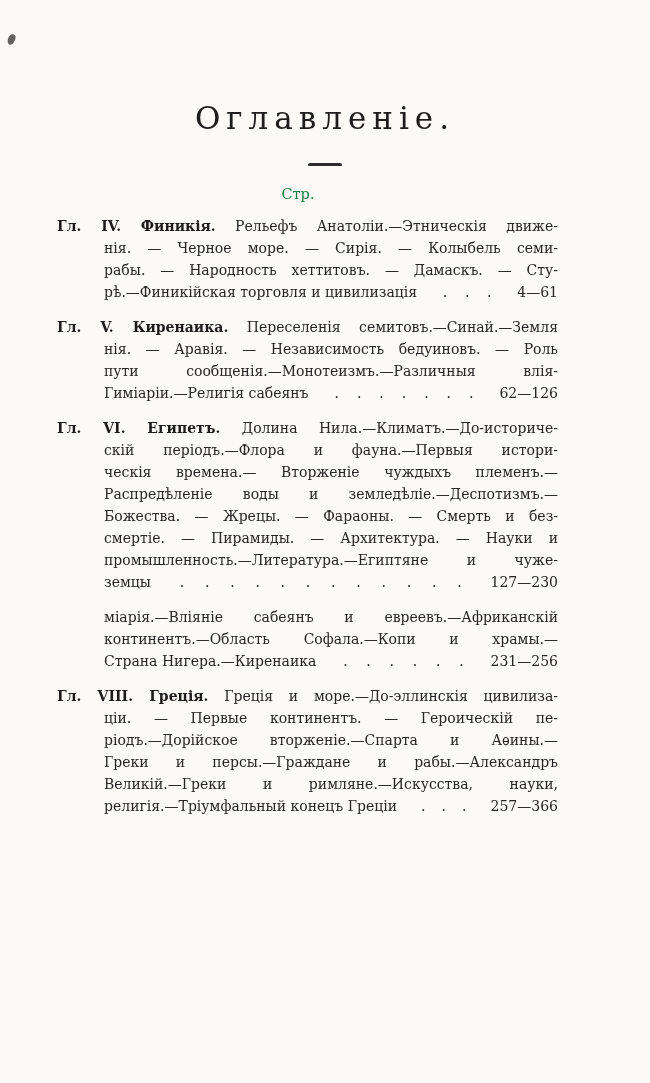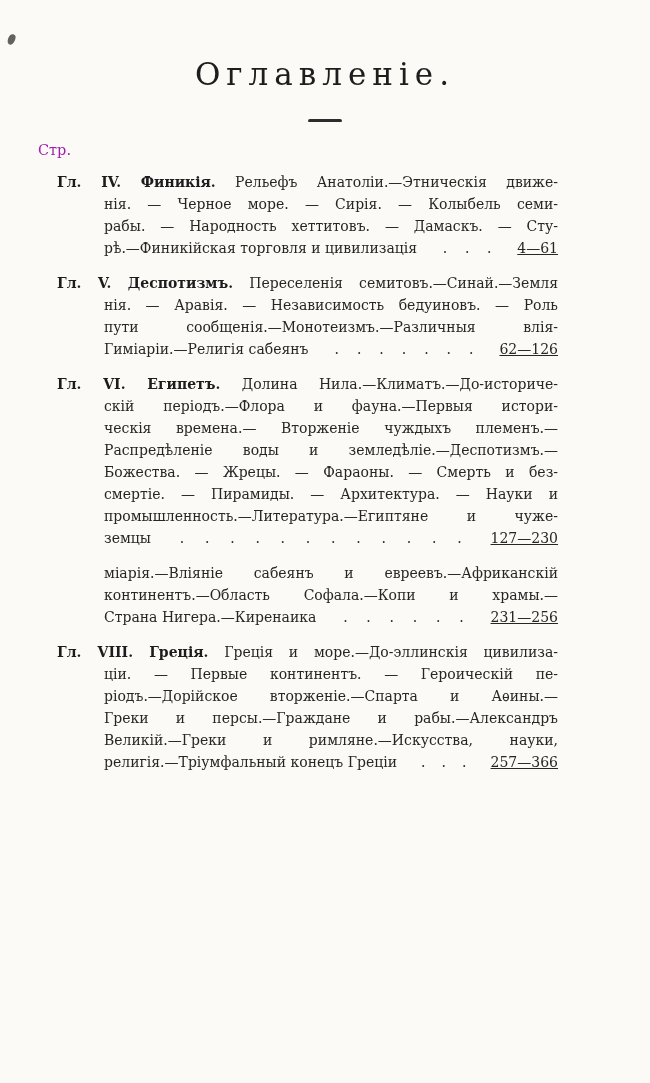--- a/index.html
+++ b/index.html
@@ -25,21 +25,21 @@
     top: 34px;
     width: 7px;
     height: 11px;
     background: #474747;
     border-radius: 50% 40% 55% 45%;
     transform: rotate(18deg);
     opacity: 0.85;
   }
 
   .title {
-    padding-top: 56px;
+    padding-top: 100px;
     text-align: center;
     font-size: 31px;
     font-weight: 400;
     letter-spacing: 6px;
     color: #1d1d1d;
   }
 
   .divider {
     width: 34px;
     height: 3px;
@@ -47,23 +47,23 @@
     margin: 27px auto 0;
     border-radius: 2px 2px 1px 1px;
   }
 
   .content {
     margin: 0 92px 0 38px; 
   }
 
   .col-header {
     margin-top: 20px;
-    text-align: left;
+    text-align: center;
     font-size: 14.5px;
-    color: #a21caf;
+    color: #15803d;
   }
 
   .toc { margin-top: 5px; }
 
   .entry {
     margin-top: 13px;
     font-size: 14px;
     line-height: 22px;
     color: #262626;
     margin-left: 19px;
@@ -93,21 +93,21 @@
     display: inline-flex;
     justify-content: space-evenly;
     align-items: baseline;
     margin: 0 8px;
     min-width: 0;
     overflow: hidden;
   }
 
   .dot { color: #2c2c2c; }
 
-  .pages { white-space: nowrap; text-decoration: underline; }
+  .pages { white-space: nowrap; }
 </style>
 </head>
 <body>
 
 <div class="page">
   <div class="speck"></div>
 
   <h1 class="title">Оглавленіе.</h1>
 
   <div class="divider"></div>
@@ -124,21 +124,21 @@
             <span class="lltext">рѣ.—Финикійская торговля и цивилизація</span>
             <span class="dots">
               <span class="dot">.</span>
               <span class="dot">.</span>
               <span class="dot">.</span>
             </span>
             <span class="pages">4—61</span>
           </div>
         </div>
         <div class="entry">
-          <div class="line first"><span class="head">Гл. V. Деспотизмъ.</span> Переселенія семитовъ.—Синай.—Земля</div>
+          <div class="line first"><span class="head">Гл. V. Киренаика.</span> Переселенія семитовъ.—Синай.—Земля</div>
           <div class="line">нія. — Аравія. — Независимость бедуиновъ. — Роль</div>
           <div class="line">пути сообщенія.—Монотеизмъ.—Различныя влія-</div>
           <div class="line lastline">
             <span class="lltext">Гиміаріи.—Религія сабеянъ</span>
             <span class="dots">
               <span class="dot">.</span>
               <span class="dot">.</span>
               <span class="dot">.</span>
               <span class="dot">.</span>
               <span class="dot">.</span>

